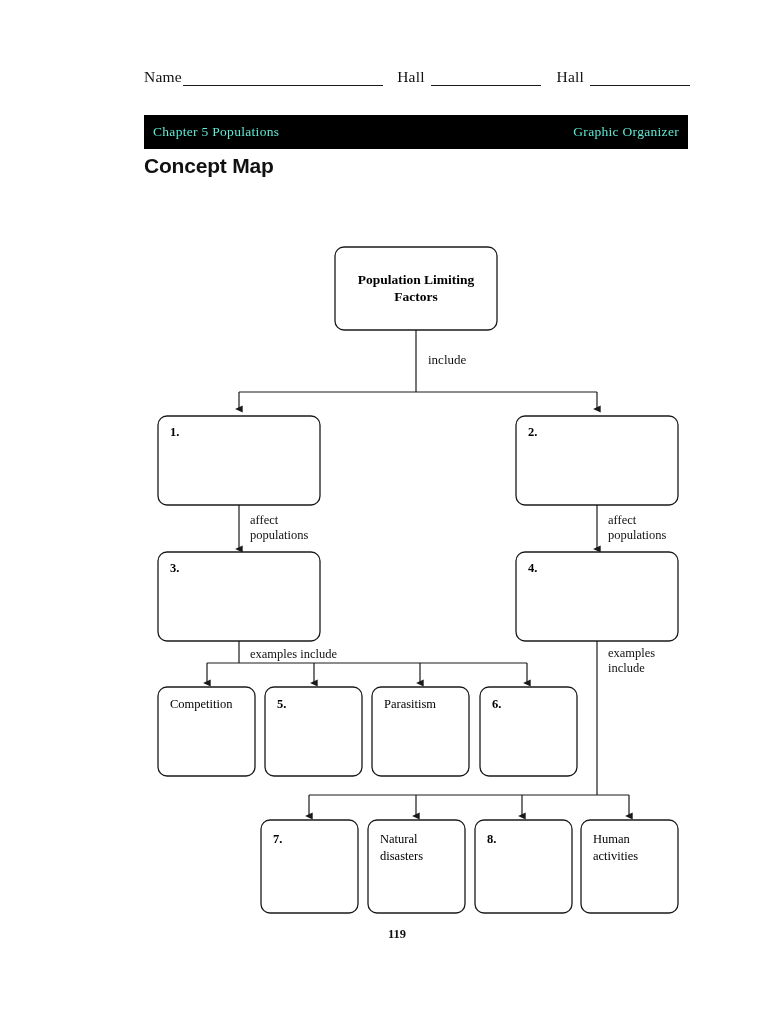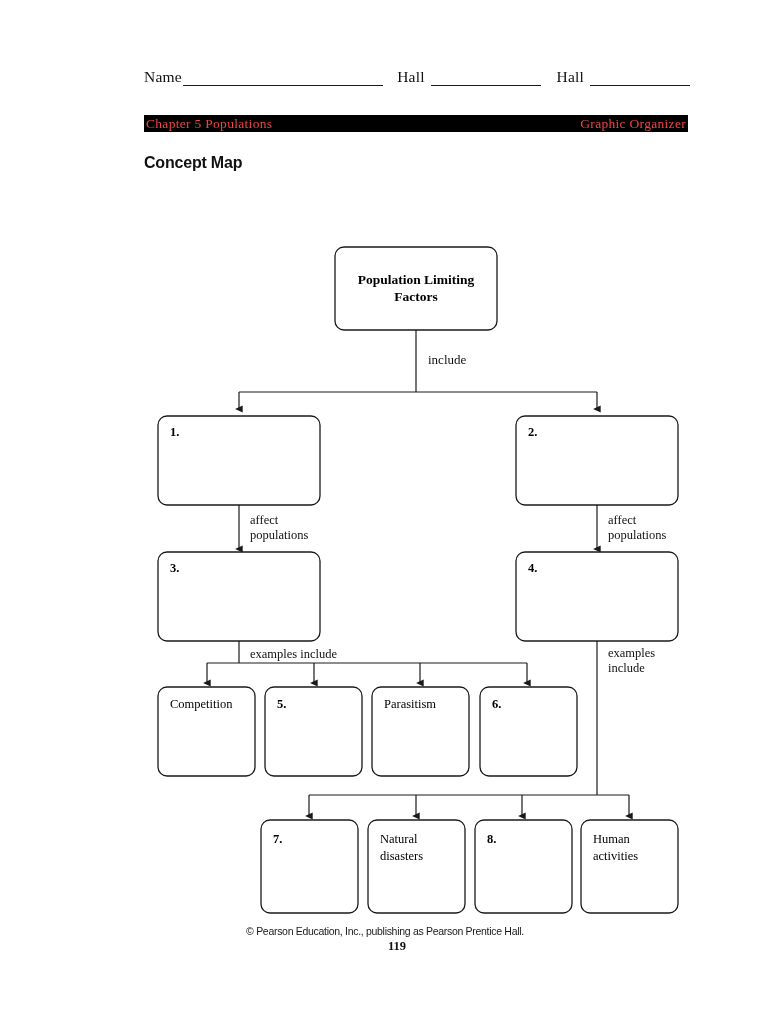--- a/index.html
+++ b/index.html
@@ -54,42 +54,42 @@
   .rule-date  { width: 100px; margin-left: 6px; }
   .gap-a { width: 20px; }
   .gap-b { width: 22px; }
 
   
   .chapterbar {
     position: absolute;
     left: 144px;
     top: 115px;
     width: 544px;
-    height: 17px;
+    height: 34px;
     background: #000000;
-    color: #ef4444;
+    color: #5eead4;
     display: flex;
     align-items: center;
     justify-content: space-between;
-    padding: 0 2px;
+    padding: 0 9px;
     box-sizing: border-box;
     font-size: 13.5px;
     letter-spacing: 0.3px;
   }
   .chapterbar .left  { font-family: "Liberation Serif", serif; }
   .chapterbar .right { font-family: "Liberation Serif", serif; }
 
   
   .section-title {
     position: absolute;
     left: 144px;
     top: 154px;
     font-family: "Liberation Sans", sans-serif;
     font-weight: bold;
-    font-size: 16px;
+    font-size: 21px;
     letter-spacing: -0.2px;
   }
   .instructions {
     position: absolute;
     left: 144px;
     top: 179px;
     width: 420px;
     font-family: "Liberation Serif", serif;
     font-style: italic;
     font-size: 13.2px;
@@ -273,17 +273,16 @@
       <text x="487" y="862" font-size="12.5"></text>
     </g>
     <g>
       <rect x="581" y="820" width="97" height="93" rx="9" ry="9" fill="#ffffff" stroke="#1a1a1a" stroke-width="1.3"></rect>
       <text x="593" y="843" font-size="12.5">Human</text>
       <text x="593" y="860" font-size="12.5">activities</text>
     </g>
   </svg>
 
   <div class="footer">
-    <div class="copy">© Pearson Education, Inc., publishing as Pearson Prentice Hall.</div>
     <div class="pageno">119</div>
   </div>
 
 </div>
 
 </body></html>

